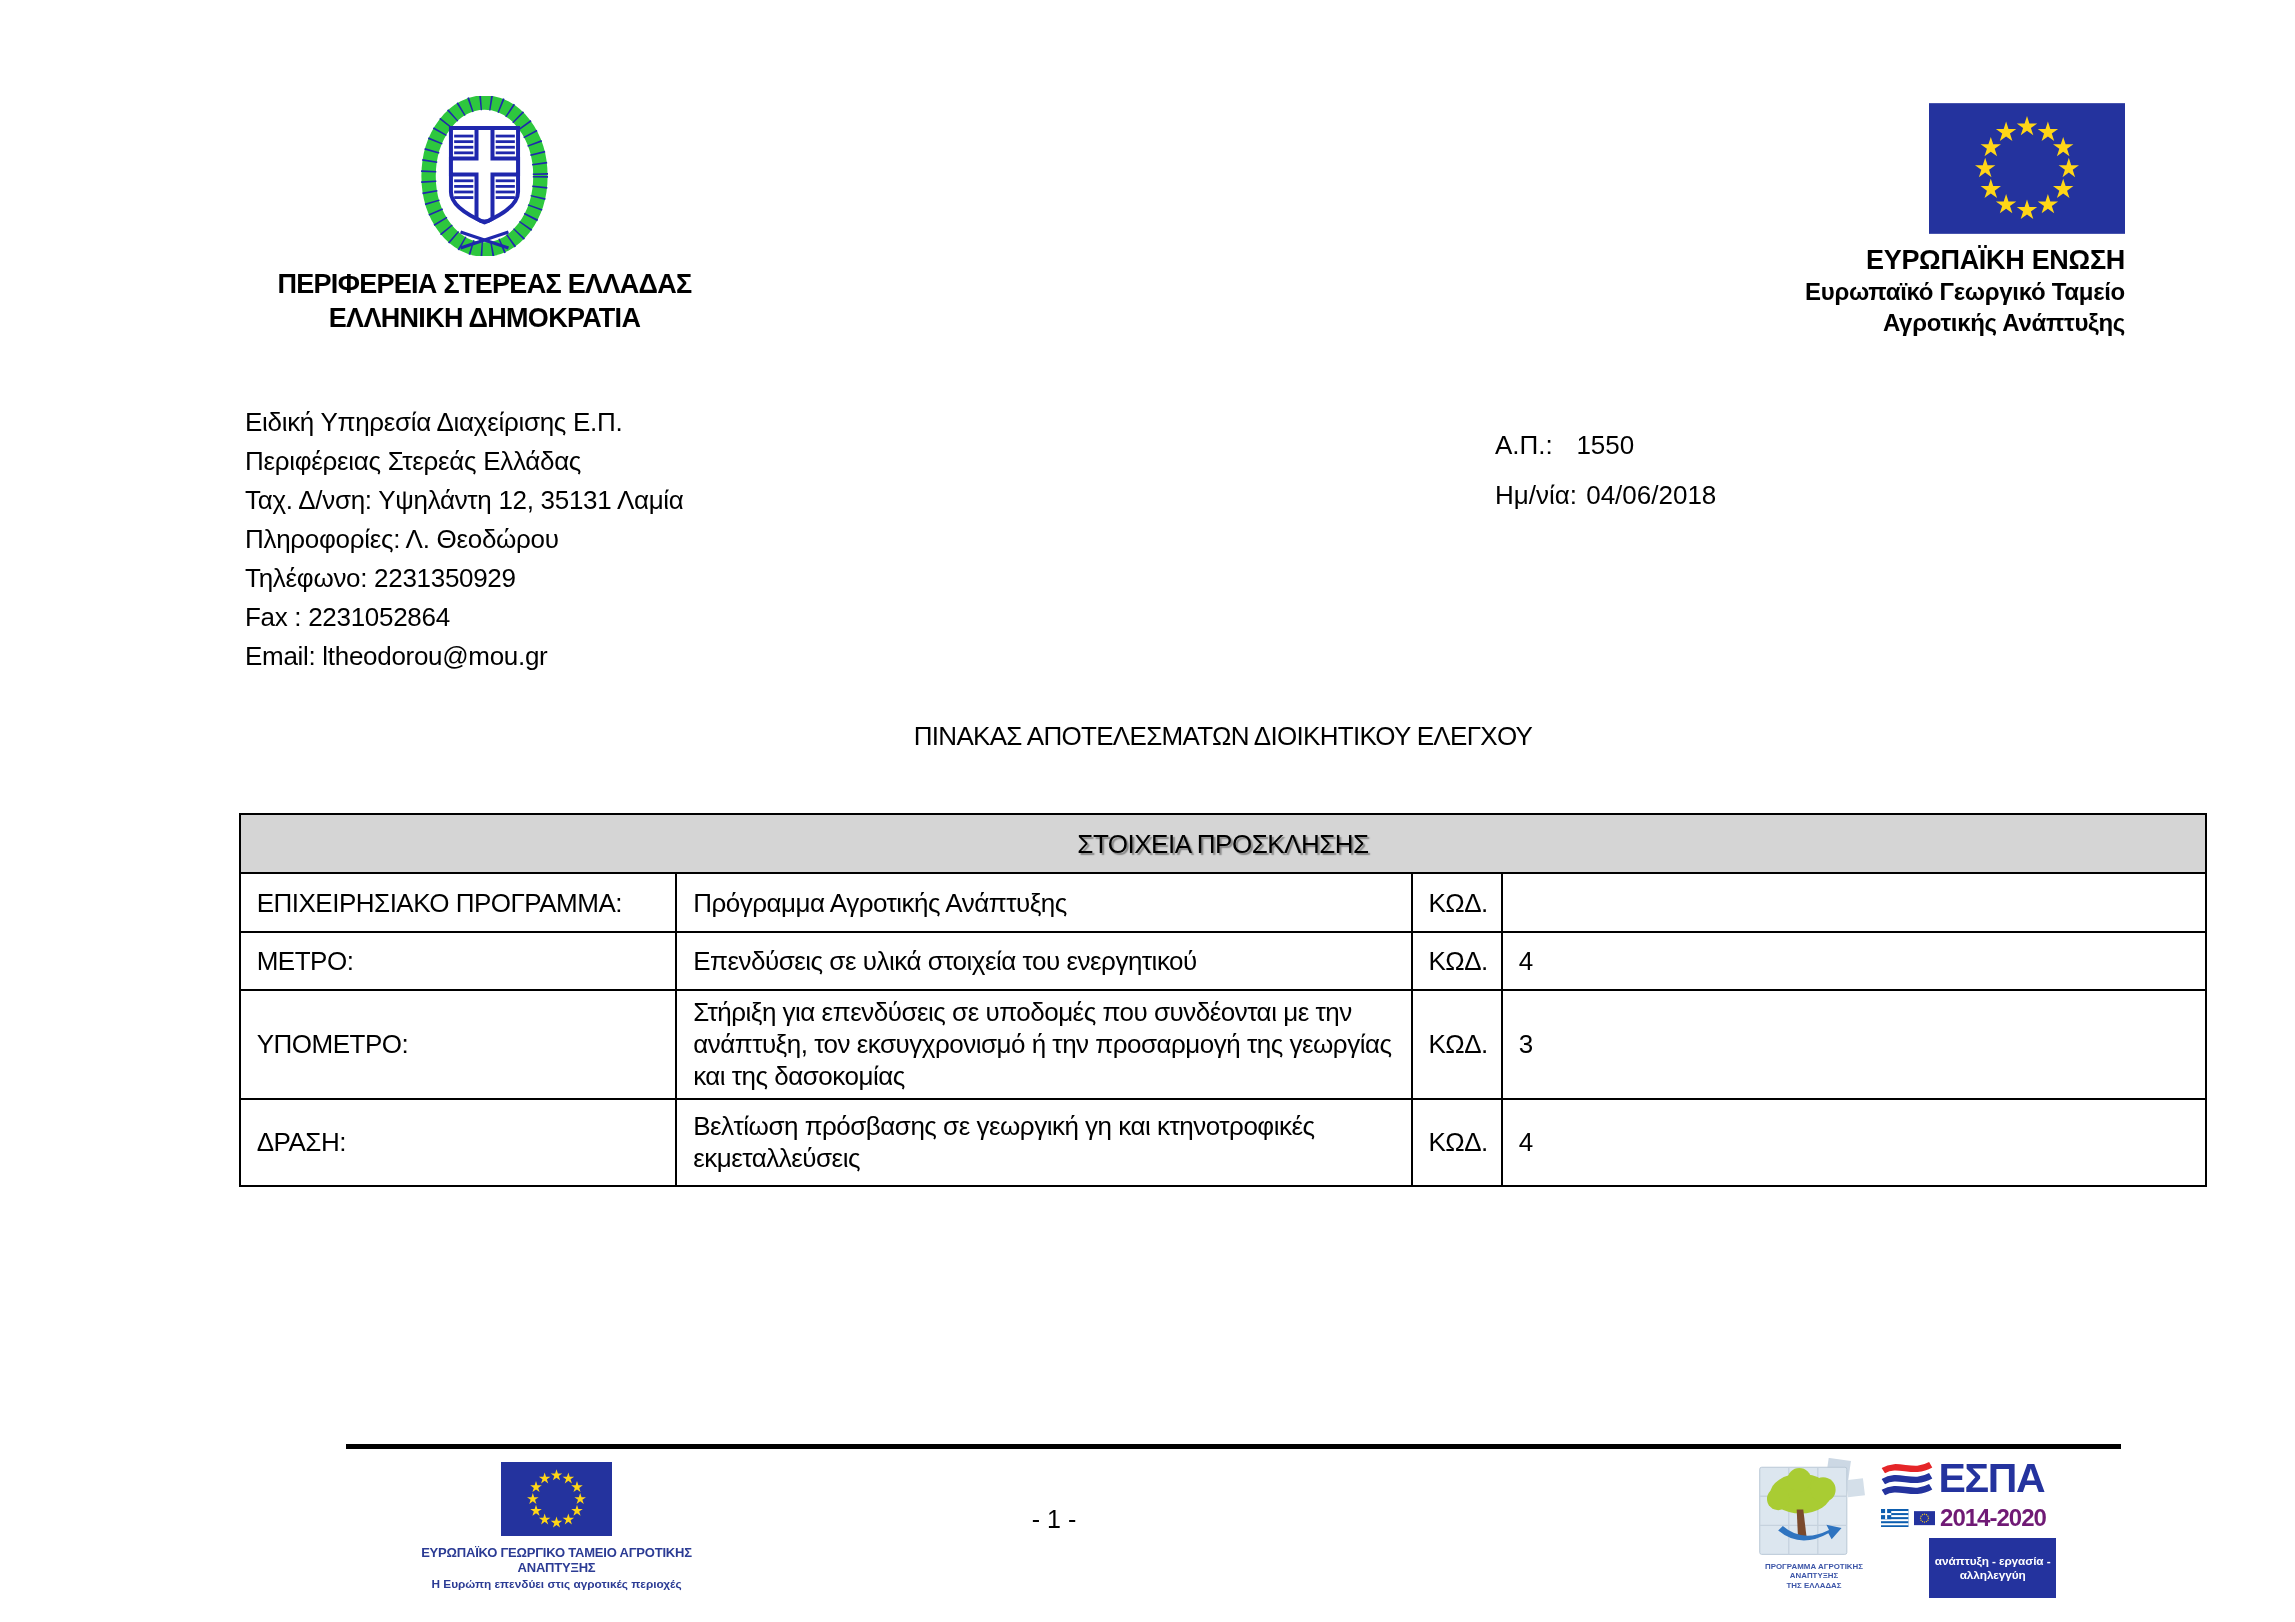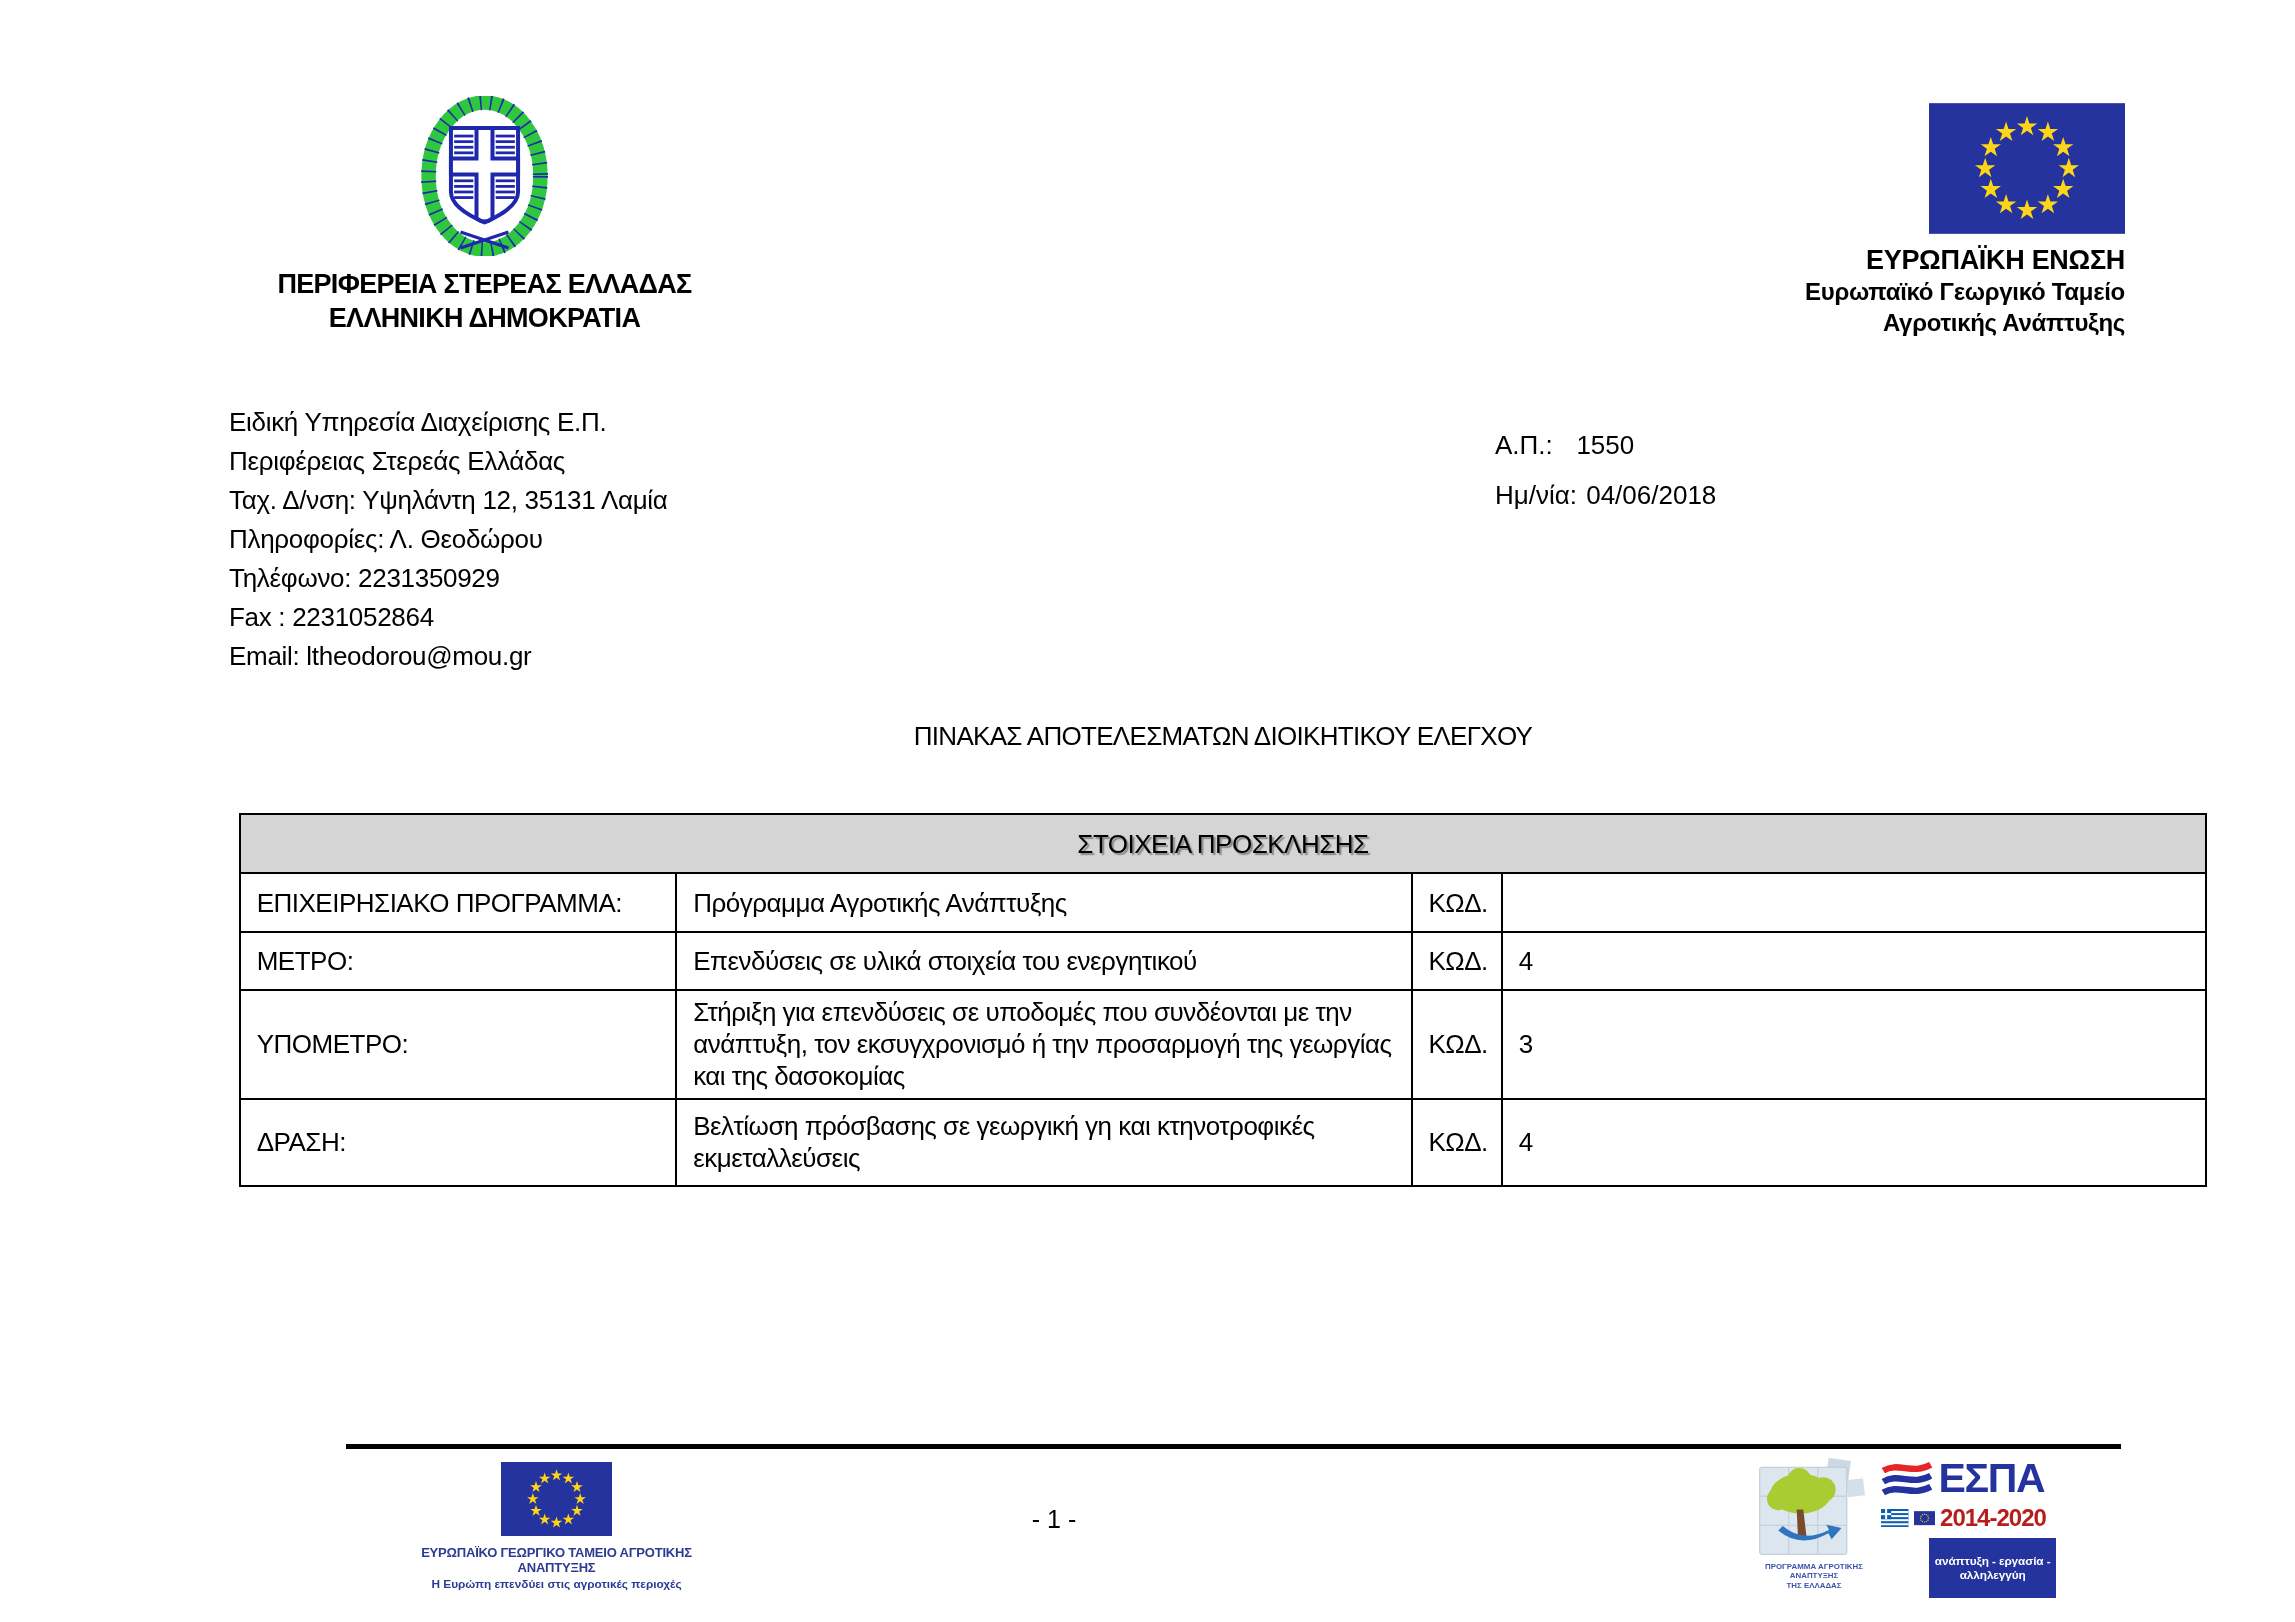--- a/index.html
+++ b/index.html
@@ -11,21 +11,21 @@
   .brand-left svg{display:block;margin:0 auto 10.5px auto;}
   .brand-line{font-weight:bold;font-size:27px;line-height:34px;letter-spacing:-0.7px;}
 
   
   .brand-right{position:absolute;right:170px;top:103px;width:497px;text-align:right;}
   .brand-right svg{display:inline-block;}
   .br-line1{font-size:27px;font-weight:bold;letter-spacing:-0.3px;margin-top:9px;}
   .br-line23{font-size:24px;font-weight:bold;line-height:31px;letter-spacing:-0.3px;}
 
   
-  .contact{position:absolute;left:229px;top:403px;font-size:26px;line-height:39px;}
+  .contact{position:absolute;left:245px;top:403px;font-size:26px;line-height:39px;}
   .contact div{letter-spacing:-0.3px;}
 
   
   .protocol{position:absolute;left:1495px;top:420px;font-size:26px;line-height:50px;}
   .protocol .val{margin-left:23.6px;}
   .protocol .val2{margin-left:9.2px;}
 
   
   .doc-title{position:absolute;left:239px;top:721px;width:1968px;text-align:center;
              font-size:26px;font-weight:normal;letter-spacing:-0.7px;}
@@ -49,21 +49,21 @@
   .f-left .l2{font-size:11.8px;font-weight:bold;margin-top:2px;}
   .page-num{position:absolute;left:995px;top:1505px;width:118px;text-align:center;font-size:25px;}
 
   .f-right{position:absolute;left:1756px;top:1458px;display:flex;align-items:flex-start;gap:9.2px;}
   .rural{width:116px;text-align:center;}
   .rural .cap{margin-top:2.6px;font-size:7.9px;font-weight:bold;color:#3c55a8;line-height:9.8px;}
   .espa{width:175px;}
   .espa-top{display:flex;align-items:center;gap:5.2px;}
   .espa-name{font-size:41px;font-weight:bold;color:#24339e;letter-spacing:-1.3px;line-height:41px;}
   .espa-mid{display:flex;align-items:center;gap:5.2px;margin-top:5.2px;}
-  .espa-years{font-size:24px;font-weight:bold;color:#b91c1c;letter-spacing:-1px;}
+  .espa-years{font-size:24px;font-weight:bold;color:#701a75;letter-spacing:-1px;}
   .espa-bar{margin-top:5.9px;background:#24339e;color:#fff;font-weight:bold;font-size:11.8px;
             text-align:center;padding:16px 0;letter-spacing:-0.1px;margin-left:48px;}
 </style>
 </head>
 <body>
 
 <div class="page">
 
   <div class="brand-left">
     <svg width="147" height="160" viewBox="0 0 184 200">

